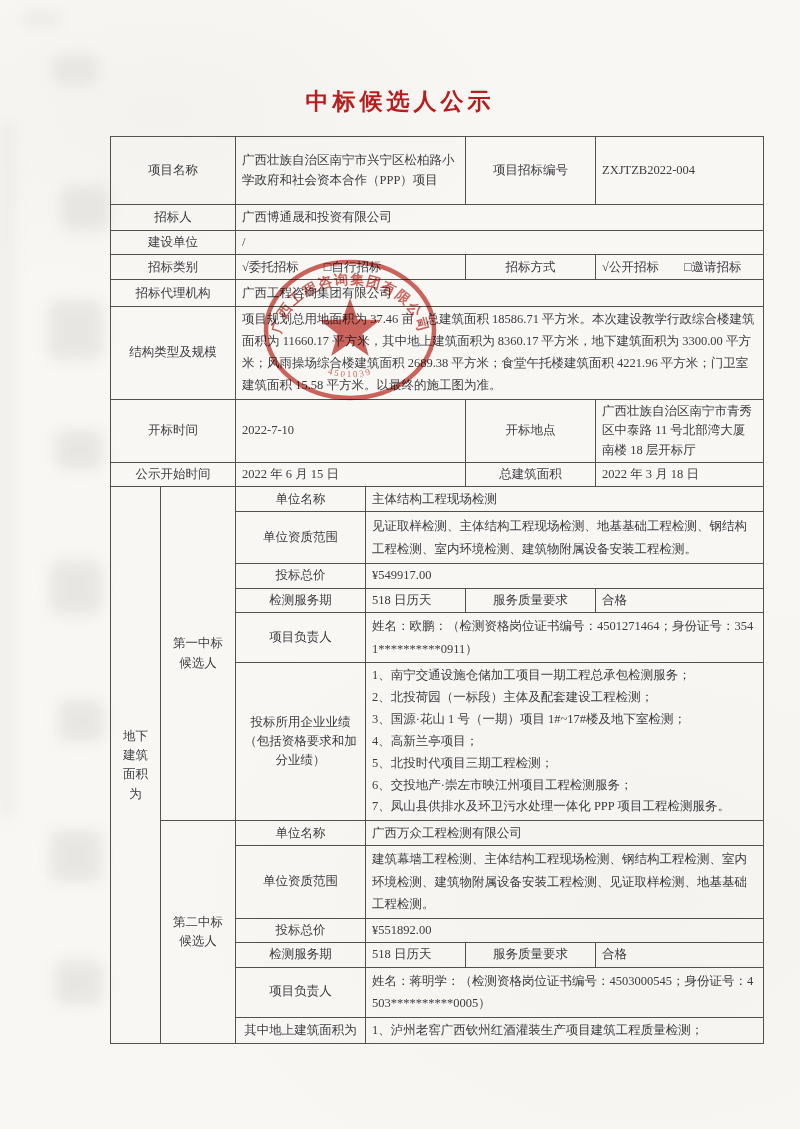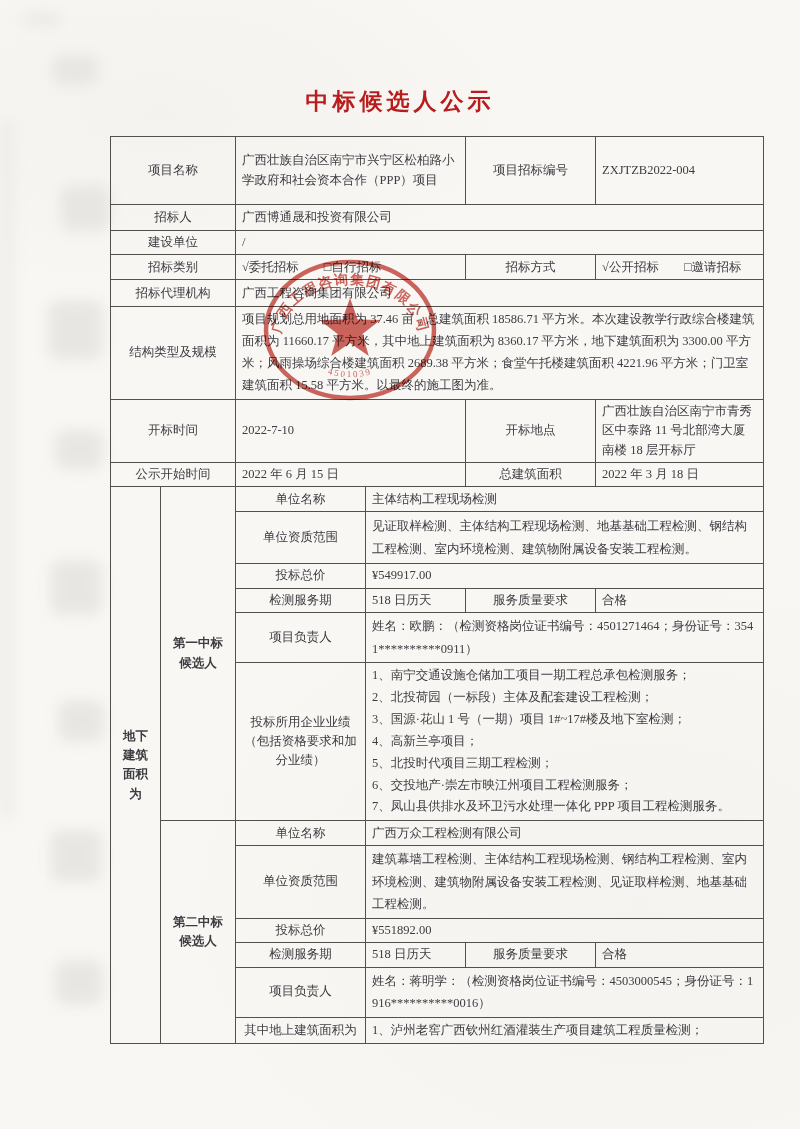--- a/index.html
+++ b/index.html
@@ -21,21 +21,21 @@
     border-collapse:collapse;table-layout:fixed;
     font-size:12.5px;color:#3c3c41;
   }
   table.doc td{
     border:1px solid #54504b;
     padding:2px 6px;line-height:1.55;vertical-align:middle;
     word-break:break-all;overflow:hidden;
   }
   td.lbl{text-align:center;padding:2px 3px;}
   td.val{text-align:left;}
-  td.narrow{padding:2px 2px;font-weight:bold;}
+  td.narrow{padding:2px 2px;}
   .ach-line{line-height:1.75;}
   
   .smudge{position:absolute;background:#e4e3df;filter:blur(7px);border-radius:10px;opacity:.8;}
   .sm1{left:52px;top:55px;width:46px;height:30px;}
   .sm2{left:60px;top:185px;width:50px;height:46px;}
   .sm3{left:48px;top:300px;width:55px;height:60px;}
   .sm4{left:55px;top:430px;width:48px;height:40px;}
   .sm5{left:50px;top:560px;width:52px;height:55px;}
   .sm6{left:58px;top:700px;width:46px;height:42px;}
   .sm7{left:50px;top:830px;width:52px;height:52px;}
@@ -164,21 +164,21 @@
       <td class="val" colspan="3">¥551892.00</td>
     </tr>
     <tr style="height:23px">
       <td class="lbl">检测服务期</td>
       <td class="val">518 日历天</td>
       <td class="lbl">服务质量要求</td>
       <td class="val">合格</td>
     </tr>
     <tr style="height:44px">
       <td class="lbl">项目负责人</td>
-      <td class="val" colspan="3" style="line-height:1.8">姓名：蒋明学：（检测资格岗位证书编号：4503000545；身份证号：1916**********0016）</td>
+      <td class="val" colspan="3" style="line-height:1.8">姓名：蒋明学：（检测资格岗位证书编号：4503000545；身份证号：4503**********0005）</td>
     </tr>
     <tr style="height:24px">
       <td class="lbl">其中地上建筑面积为</td>
       <td class="val" colspan="3">
         <div class="ach-line">1、泸州老窖广西钦州红酒灌装生产项目建筑工程质量检测；</div>
       </td>
     </tr>
   </tbody>
 </table>
 

